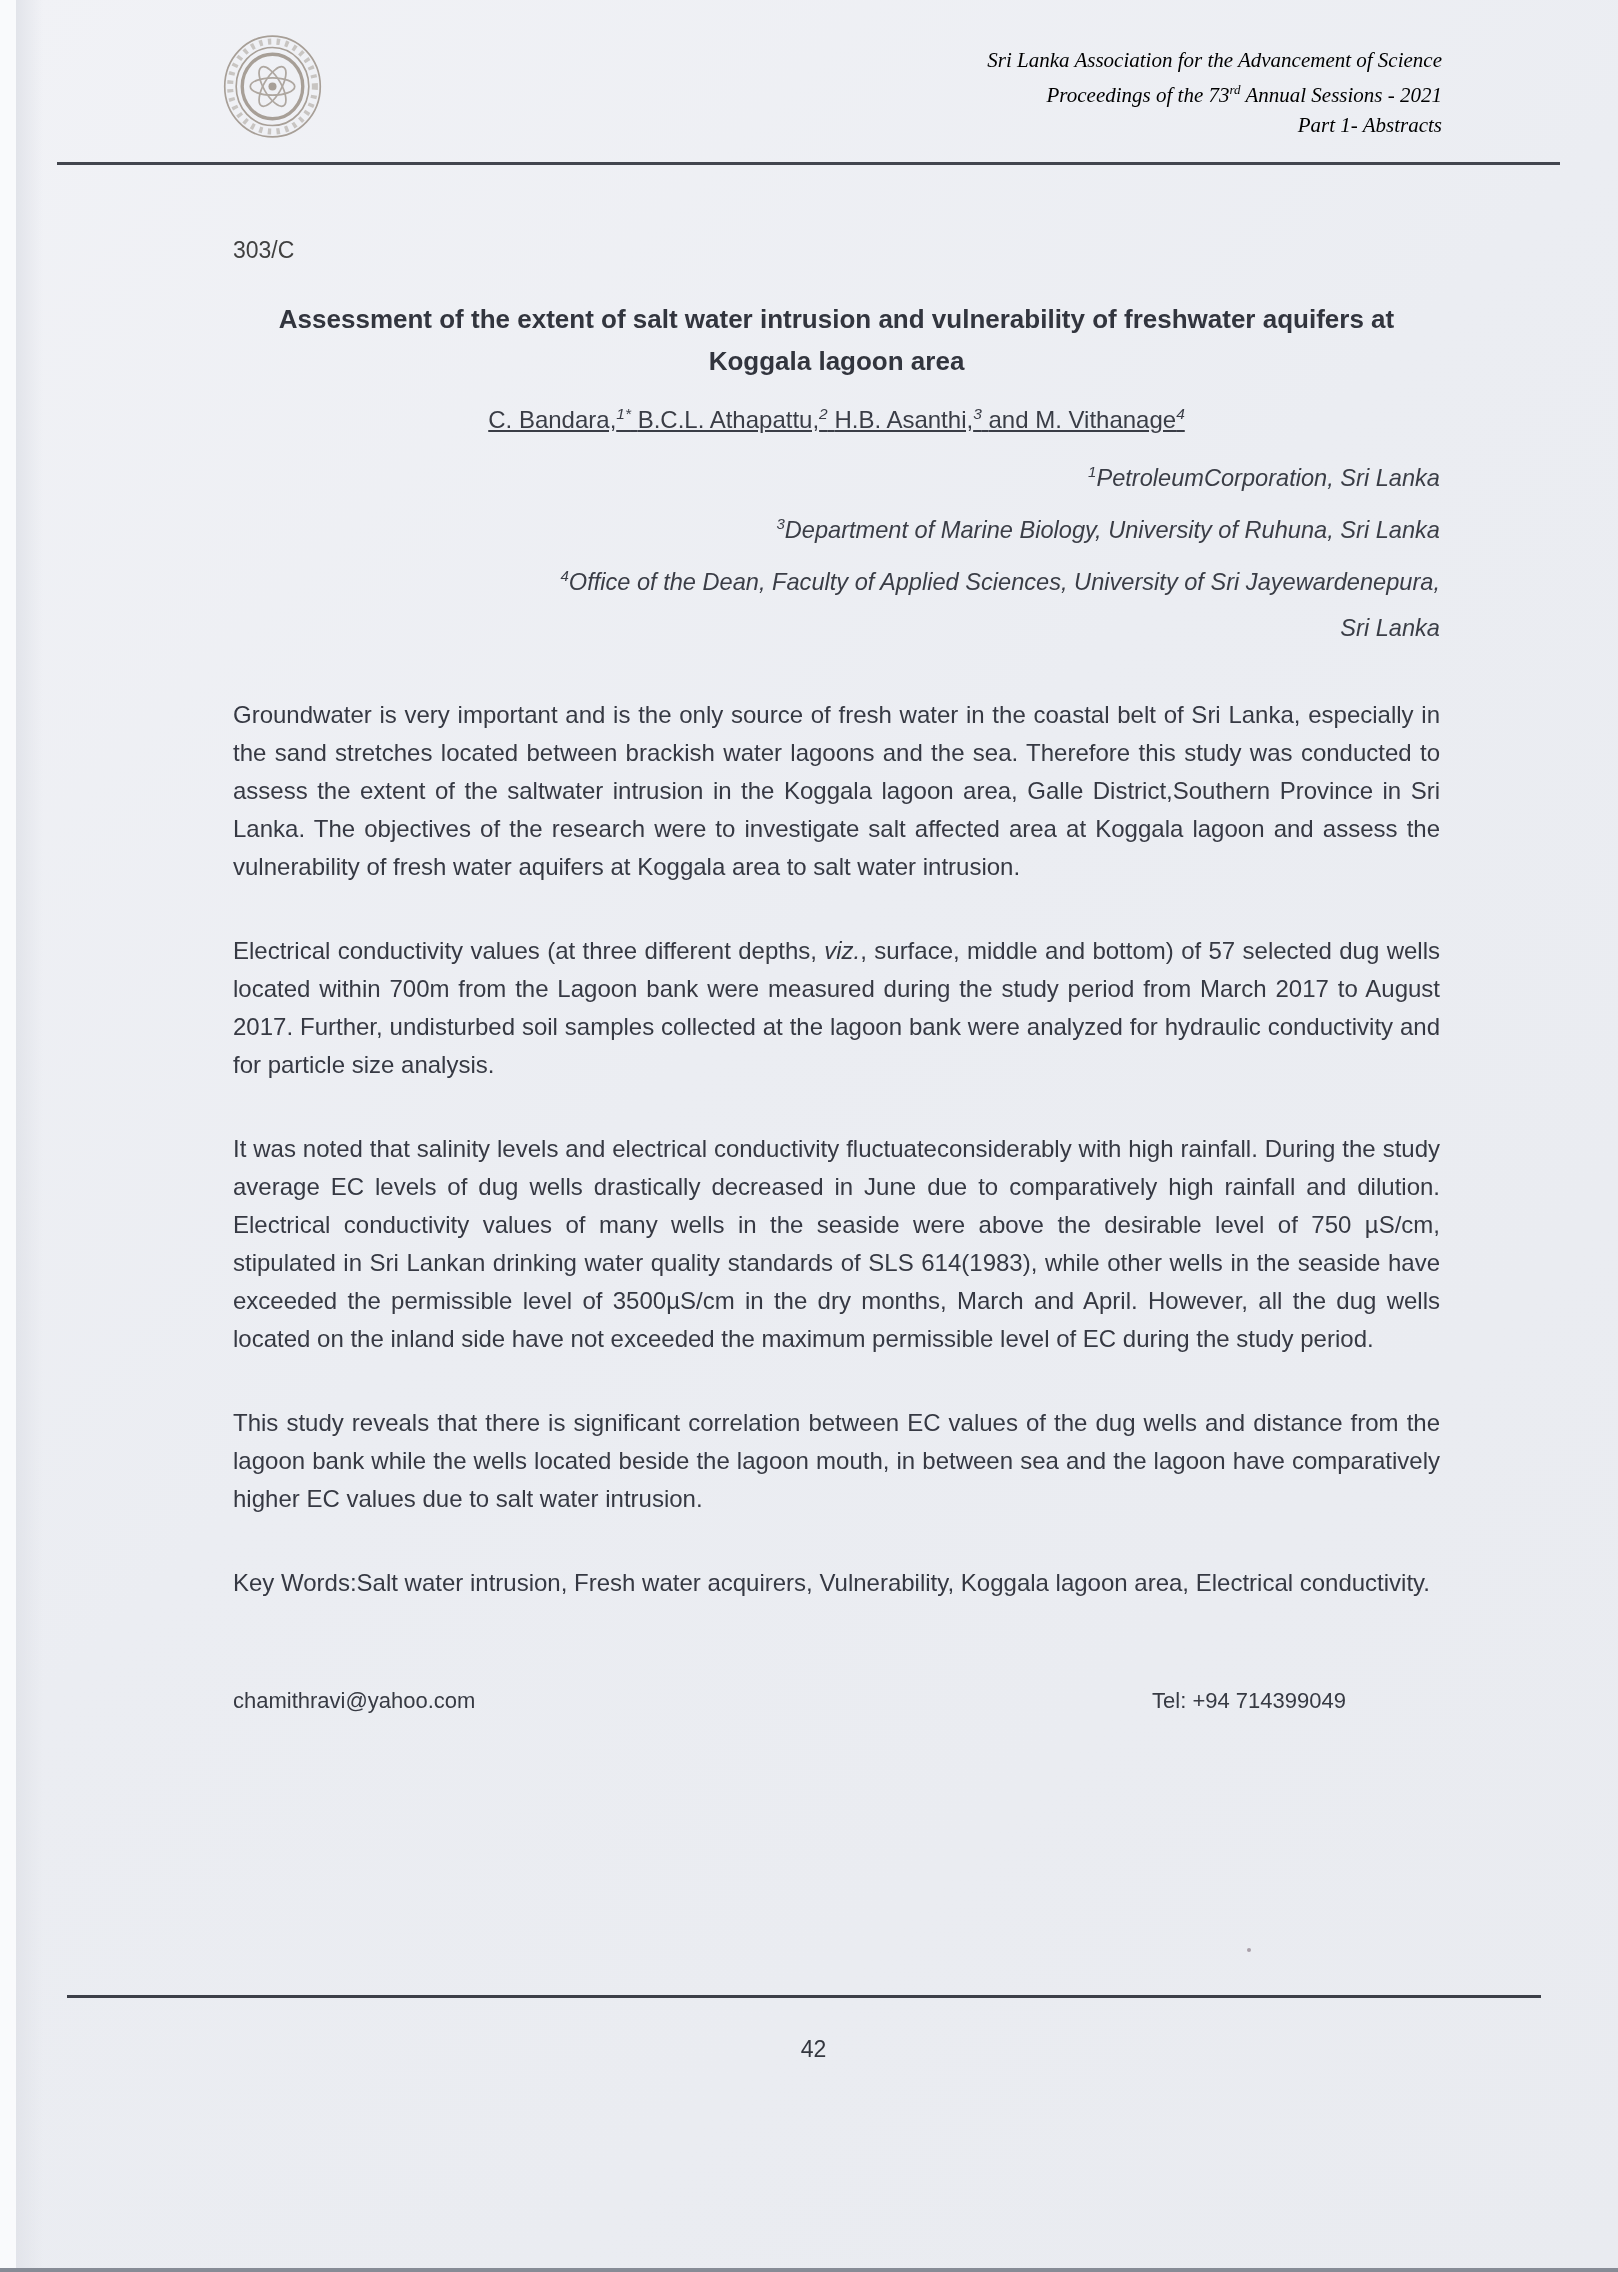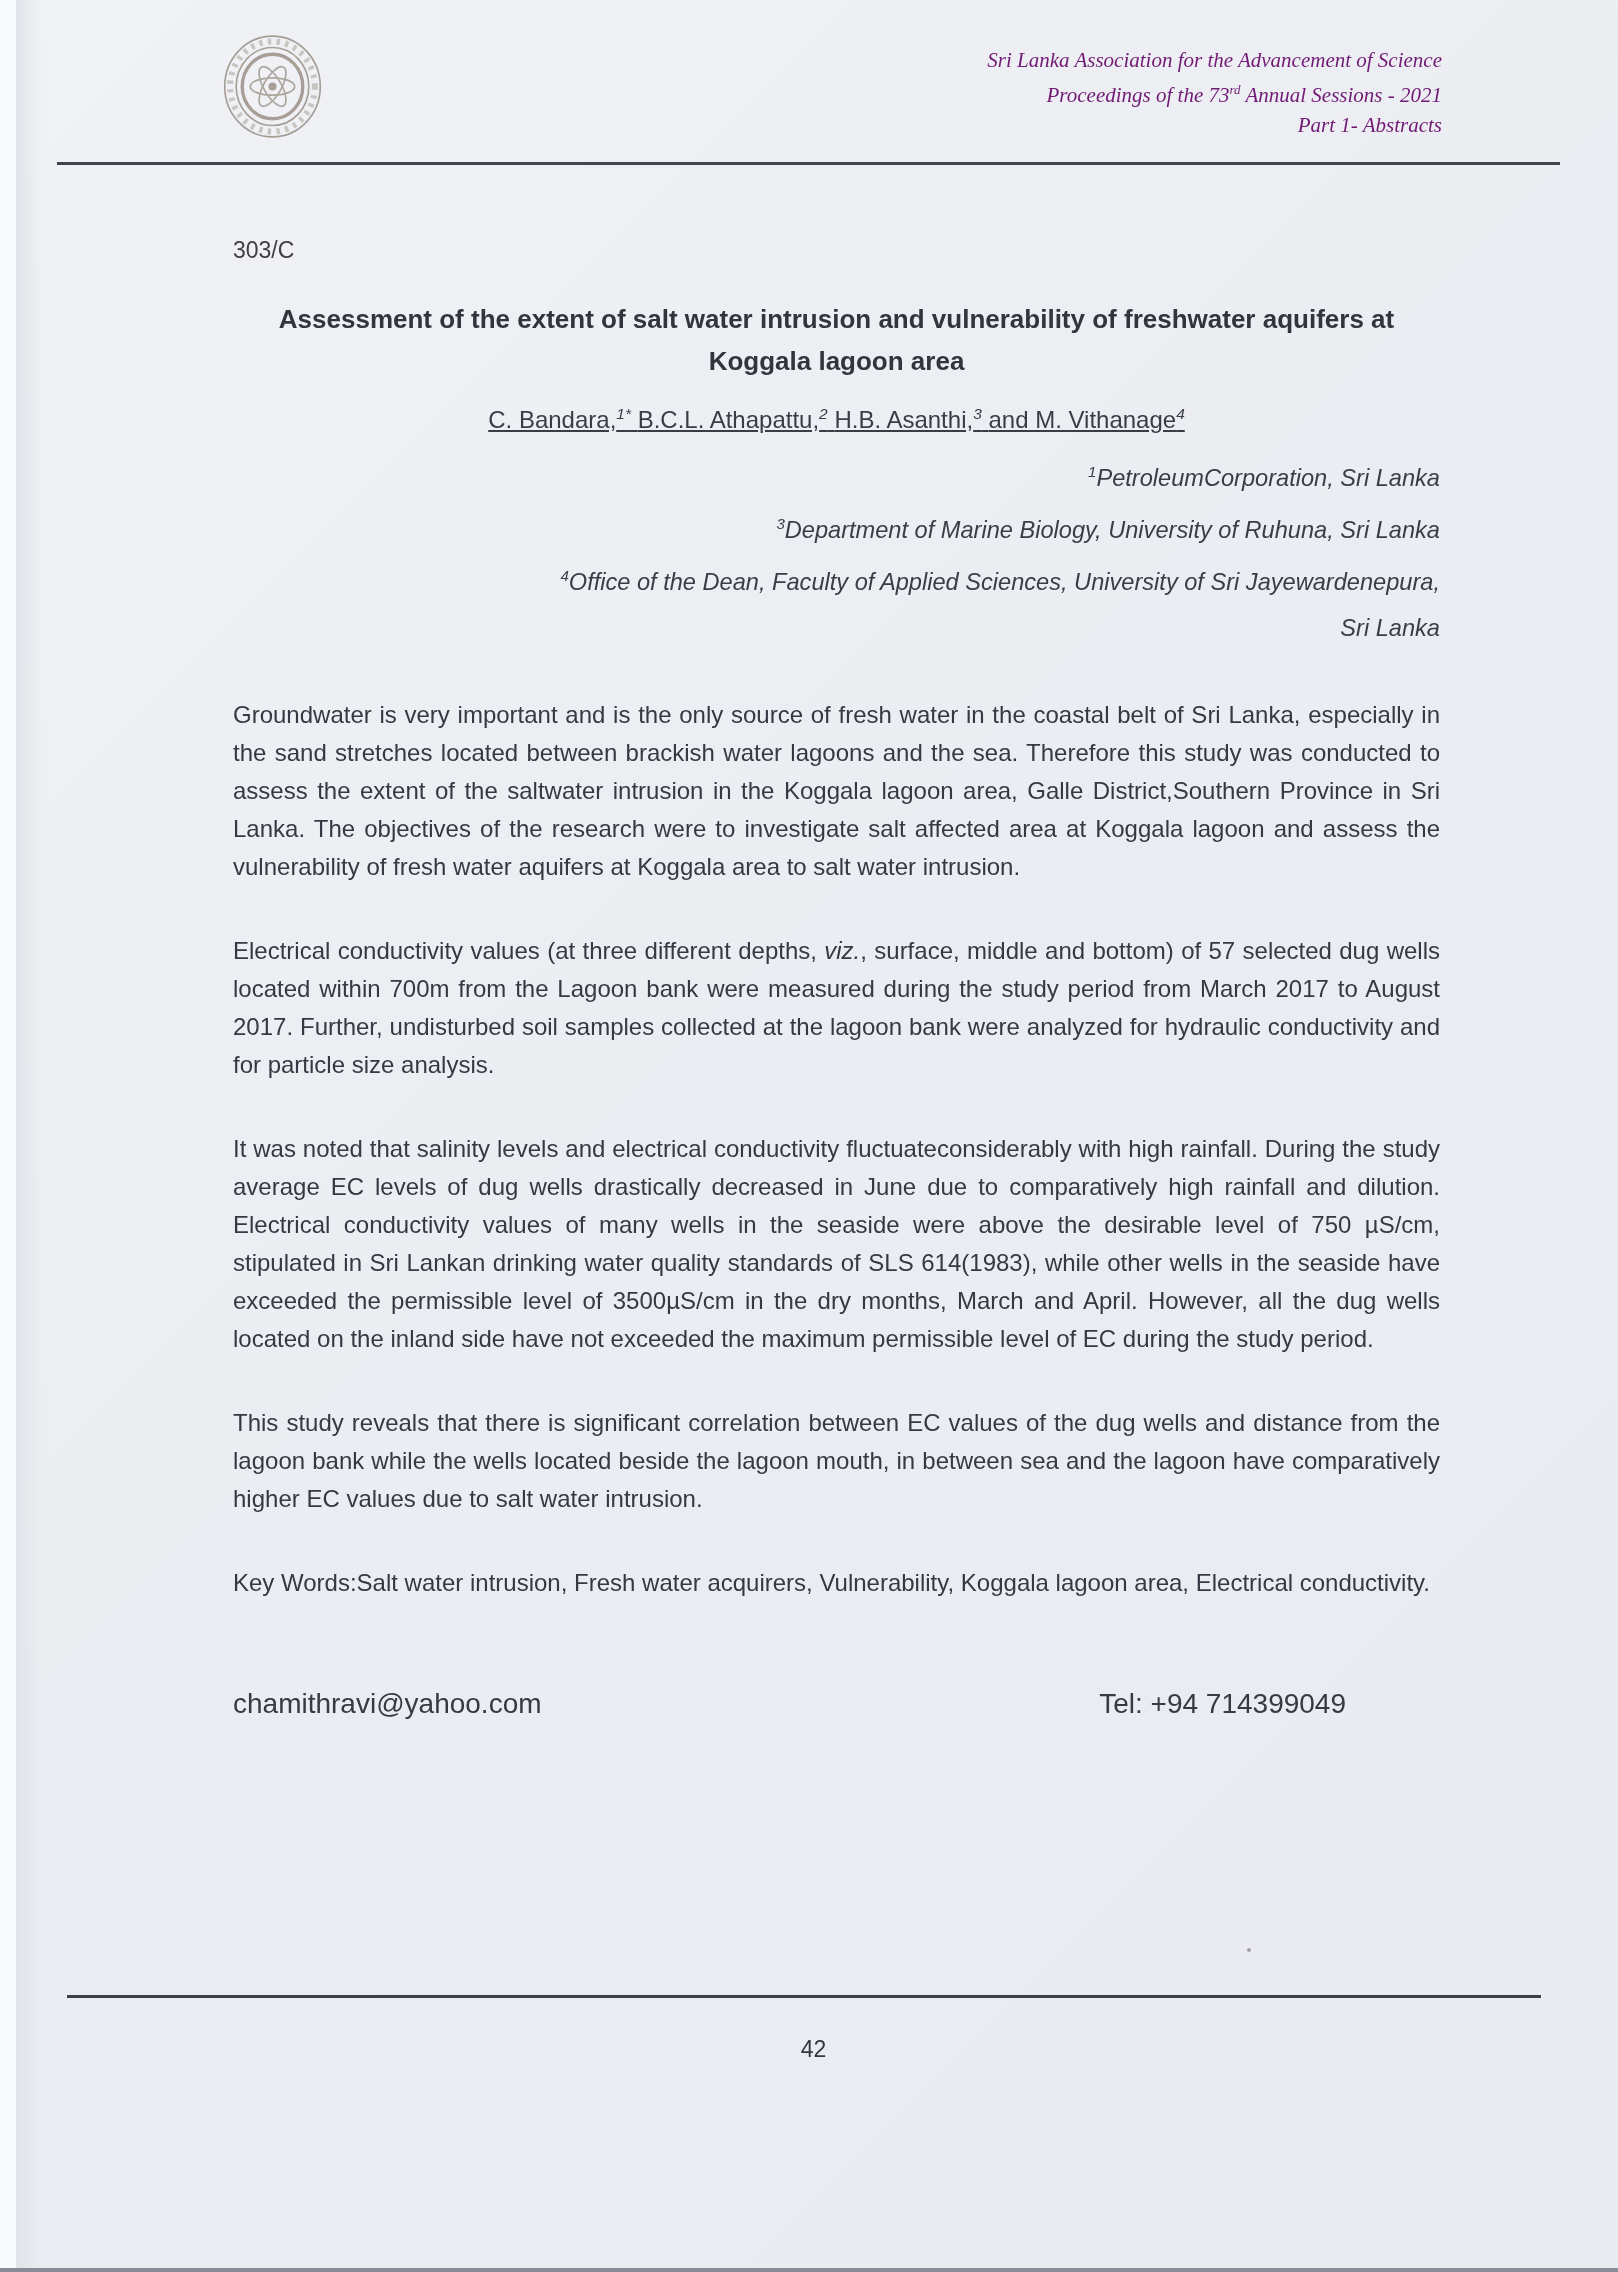--- a/index.html
+++ b/index.html
@@ -32,21 +32,21 @@
   .logo-wrap {
     position: absolute; left: 221px; top: 32px; width: 103px; height: 109px;
   }
   .header-text {
     position: absolute; right: 177px; top: 45px;
     text-align: right;
     font-family: "Liberation Serif", serif;
     font-style: italic;
     font-size: 21px;
     line-height: 30px;
-    color: #701a75;
+    color: #000000;
     margin-left: 20px;
   }
   .header-text sup { font-size: 13px; }
   .header-rule {
     position: absolute; left: 57px; top: 162px;
     width: 1503px; height: 2.7px;
     background: #42454e;
   }
   
   .main {
@@ -89,21 +89,21 @@
     line-height: 38px;
     color: #363943;
   }
   .body-para.first { margin-top: 45px; }
   .italic { font-style: italic; }
   .contact-row {
     margin-top: 86px;
     display: flex;
     justify-content: space-between;
     align-items: flex-end;
-    font-size: 28px;
+    font-size: 22px;
     padding-right: 94px;
   }
   
   .footer-rule {
     position: absolute; left: 67px; top: 1995px;
     width: 1474px; height: 3.4px;
     background: #3c3f48;
   }
   .page-number {
     position: absolute; left: 4px; top: 2036px; width: 1619px;

